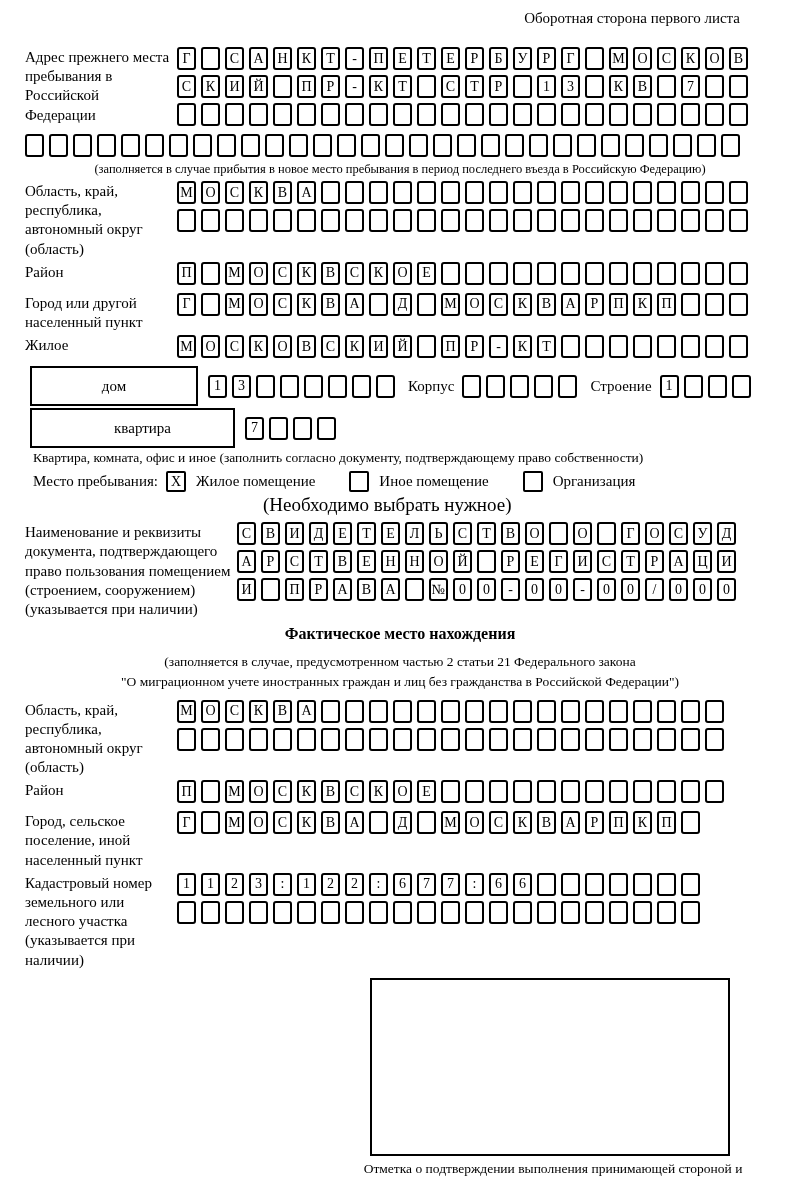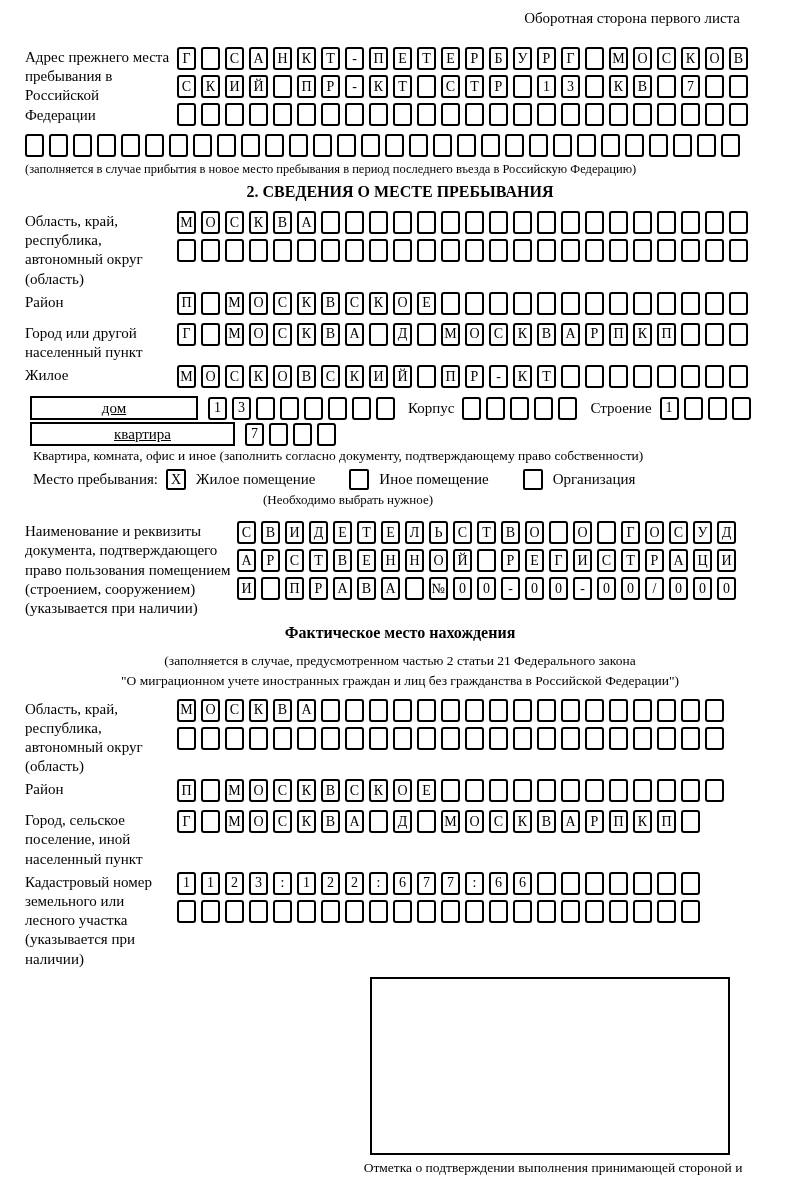--- a/index.html
+++ b/index.html
@@ -11,37 +11,37 @@
 
   .field { display:flex; margin-bottom:3px; }
   .field-label { flex:0 0 152px; font-size:15px; line-height:1.28; padding-top:1px; padding-right:6px; }
   .rows-col { display:flex; flex-direction:column; }
 
   .cells-row { display:flex; margin-bottom:5px; }
   .cell { flex:0 0 auto; width:19px; height:23px; border:2px solid #000; border-radius:3px;
           margin-right:5px; display:flex; align-items:center; justify-content:center;
           font-size:14px; line-height:1; }
 
-  .caption { text-align:left; font-size:12.5px; margin:1px 0 4px 0; }
+  .caption { text-align:center; font-size:12.5px; margin:1px 0 4px 0; }
   .section-title { text-align:center; font-weight:bold; font-size:16px; margin:6px 0 10px 0; }
 
   .house-row { display:flex; align-items:center; margin:2px 0 2px 5px; }
-  .inline-box { border:2px solid #000; height:24px; display:flex; align-items:center;
-                justify-content:center; font-size:15px; flex:0 0 auto;text-decoration:underline; }
+  .inline-box { border:2px solid #000; height:40px; display:flex; align-items:center;
+                justify-content:center; font-size:15px; flex:0 0 auto; }
   .box-dom { width:168px; margin-right:10px; }
   .box-kv  { width:205px; margin-right:10px;padding-left:20px; }
   .inline-lbl { font-size:15px; margin:0 8px 0 8px; flex:0 0 auto; }
 
   .left-caption { text-align:left; font-size:13.5px; margin:1px 0 5px 8px; }
 
   .placetype-row { display:flex; align-items:center; font-size:15px; margin:4px 0 2px 8px; }
   .checkbox { width:20px; height:21px; border:2px solid #000; border-radius:2px; margin:0 10px 0 8px;
               display:flex; align-items:center; justify-content:center; font-size:14px; flex:0 0 auto; }
   .opt-label { margin-right:26px; }
-  .choose-note { font-size:13px; margin:0 0 13px 238px; }
+  .choose-note { font-size:19px; margin:0 0 6px 238px; }
 
   .doc-field .field-label { flex:0 0 212px; }
 
   .subnote { text-align:center; font-size:13.5px; margin:0 0 2px 0; line-height:1.35; }
 
   .stamp-box { width:360px; height:178px; border:2px solid #000; margin:8px 0 4px 345px; }
   .stamp-note { width:420px; margin-left:318px; text-align:center; font-size:13.5px; line-height:1.35; }
 </style>
 </head>
 <body>
@@ -160,21 +160,20 @@
       <span class="cell"></span>
       <span class="cell"></span>
       <span class="cell"></span>
       <span class="cell"></span>
       <span class="cell"></span>
       <span class="cell"></span>
       <span class="cell"></span>
     </div>
   <div class="caption">(заполняется в случае прибытия в новое место пребывания в период последнего въезда в Российскую Федерацию)</div>
 
-  <div class="section-title">2. СВЕДЕНИЯ О МЕСТЕ ПРЕБЫВАНИЯ</div>
 
   <div class="field">
     <div class="field-label">Область, край, республика, автономный округ (область)</div>
     <div class="rows-col">
       <div class="cells-row">
           <span class="cell">М</span>
           <span class="cell">О</span>
           <span class="cell">С</span>
           <span class="cell">К</span>
           <span class="cell">В</span>

